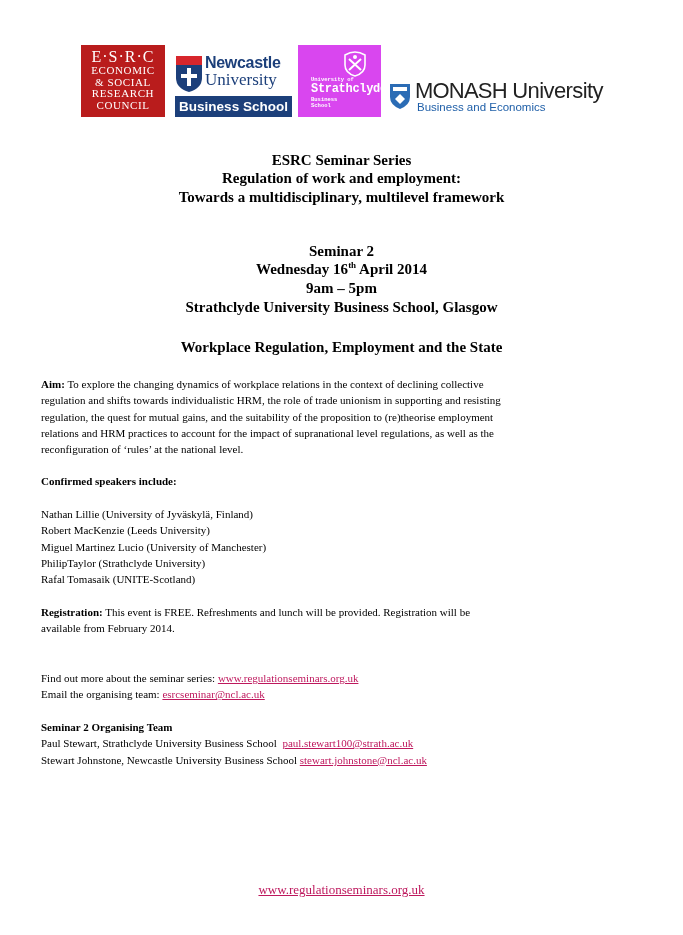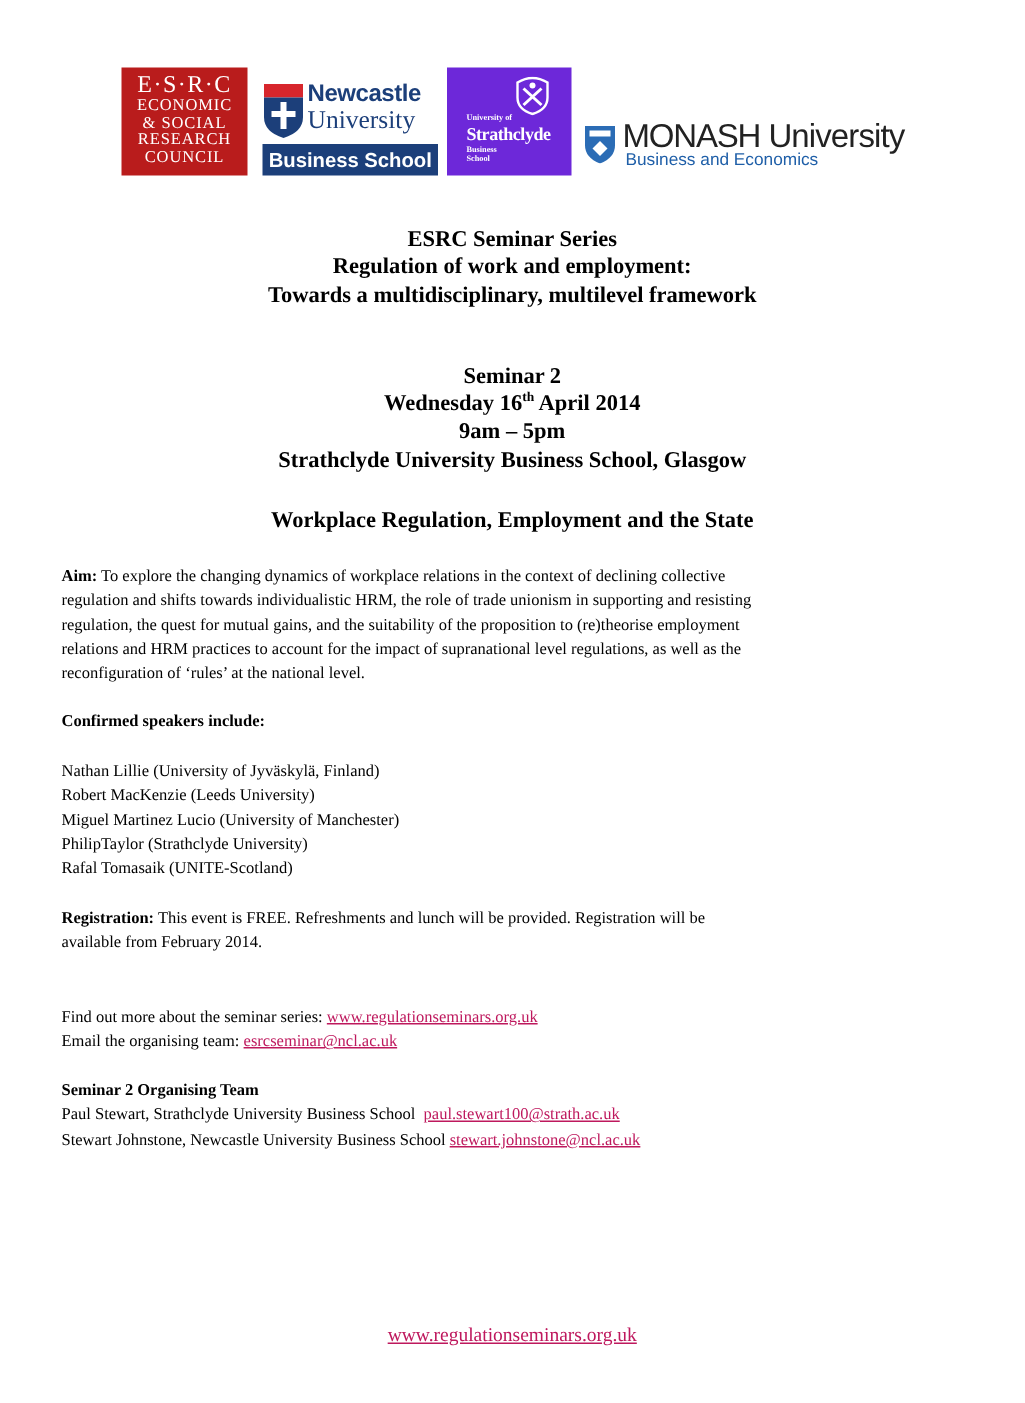--- a/index.html
+++ b/index.html
@@ -10,21 +10,21 @@
     text-align:center; font-family:"Liberation Serif", serif; line-height:1; }
   .logo-esrc .big { font-size:16px; letter-spacing:1px; margin-top:4px; }
   .logo-esrc .small { font-size:11px; letter-spacing:0.6px; line-height:11.5px; }
   .logo-ncl { left:175px; top:55px; width:117px; height:62px; }
   .ncl-shield { position:absolute; left:1px; top:1px; width:26px; height:36px; }
   .ncl-name { position:absolute; left:30px; top:0; font-family:"Liberation Sans", sans-serif; color:#1c3f7a; line-height:1; }
   .ncl-name .n1 { font-size:16px; font-weight:bold; letter-spacing:-0.3px; }
   .ncl-name .n2 { font-family:"Liberation Serif", serif; font-size:17px; }
   .ncl-bar { position:absolute; left:0; bottom:0; width:117px; height:21px; background:#1c3f7a; color:#fff;
     font-family:"Liberation Sans", sans-serif; font-weight:bold; font-size:13.5px; text-align:center; line-height:21px; }
-  .logo-strath { left:298px; top:45px; width:83px; height:72px; background:#6d28d9; color:#fff; font-family:Liberation Serif, serif; }
+  .logo-strath { left:298px; top:45px; width:83px; height:72px; background:#d946ef; color:#fff; font-family:Liberation Mono, monospace; }
   .strath-crest { position:absolute; left:44px; top:6px; width:26px; height:26px; }
   .strath-u { position:absolute; left:13px; top:31px; font-size:5.5px; font-weight:bold; }
   .strath-s { position:absolute; left:13px; top:37px; font-size:12px; font-weight:bold; letter-spacing:-0.3px; }
   .strath-b { position:absolute; left:13px; top:52px; font-size:5.5px; font-weight:bold; line-height:6px; }
   .logo-monash { left:388px; top:80px; width:215px; height:36px; }
   .mon-shield { position:absolute; left:2px; top:4px; width:20px; height:25px; }
   .mon-name { position:absolute; left:27px; top:0; font-family:"Liberation Sans", sans-serif; font-size:22px; color:#222; line-height:1; letter-spacing:-0.6px; }
   .mon-name b { font-weight:normal; letter-spacing:-0.8px; }
   .mon-sub { position:absolute; left:29px; top:21px; font-family:"Liberation Sans", sans-serif; font-size:11.5px; color:#1f5fa8; }
   .center { position:absolute; left:0; width:683px; text-align:center; font-weight:bold; font-size:15px; }

